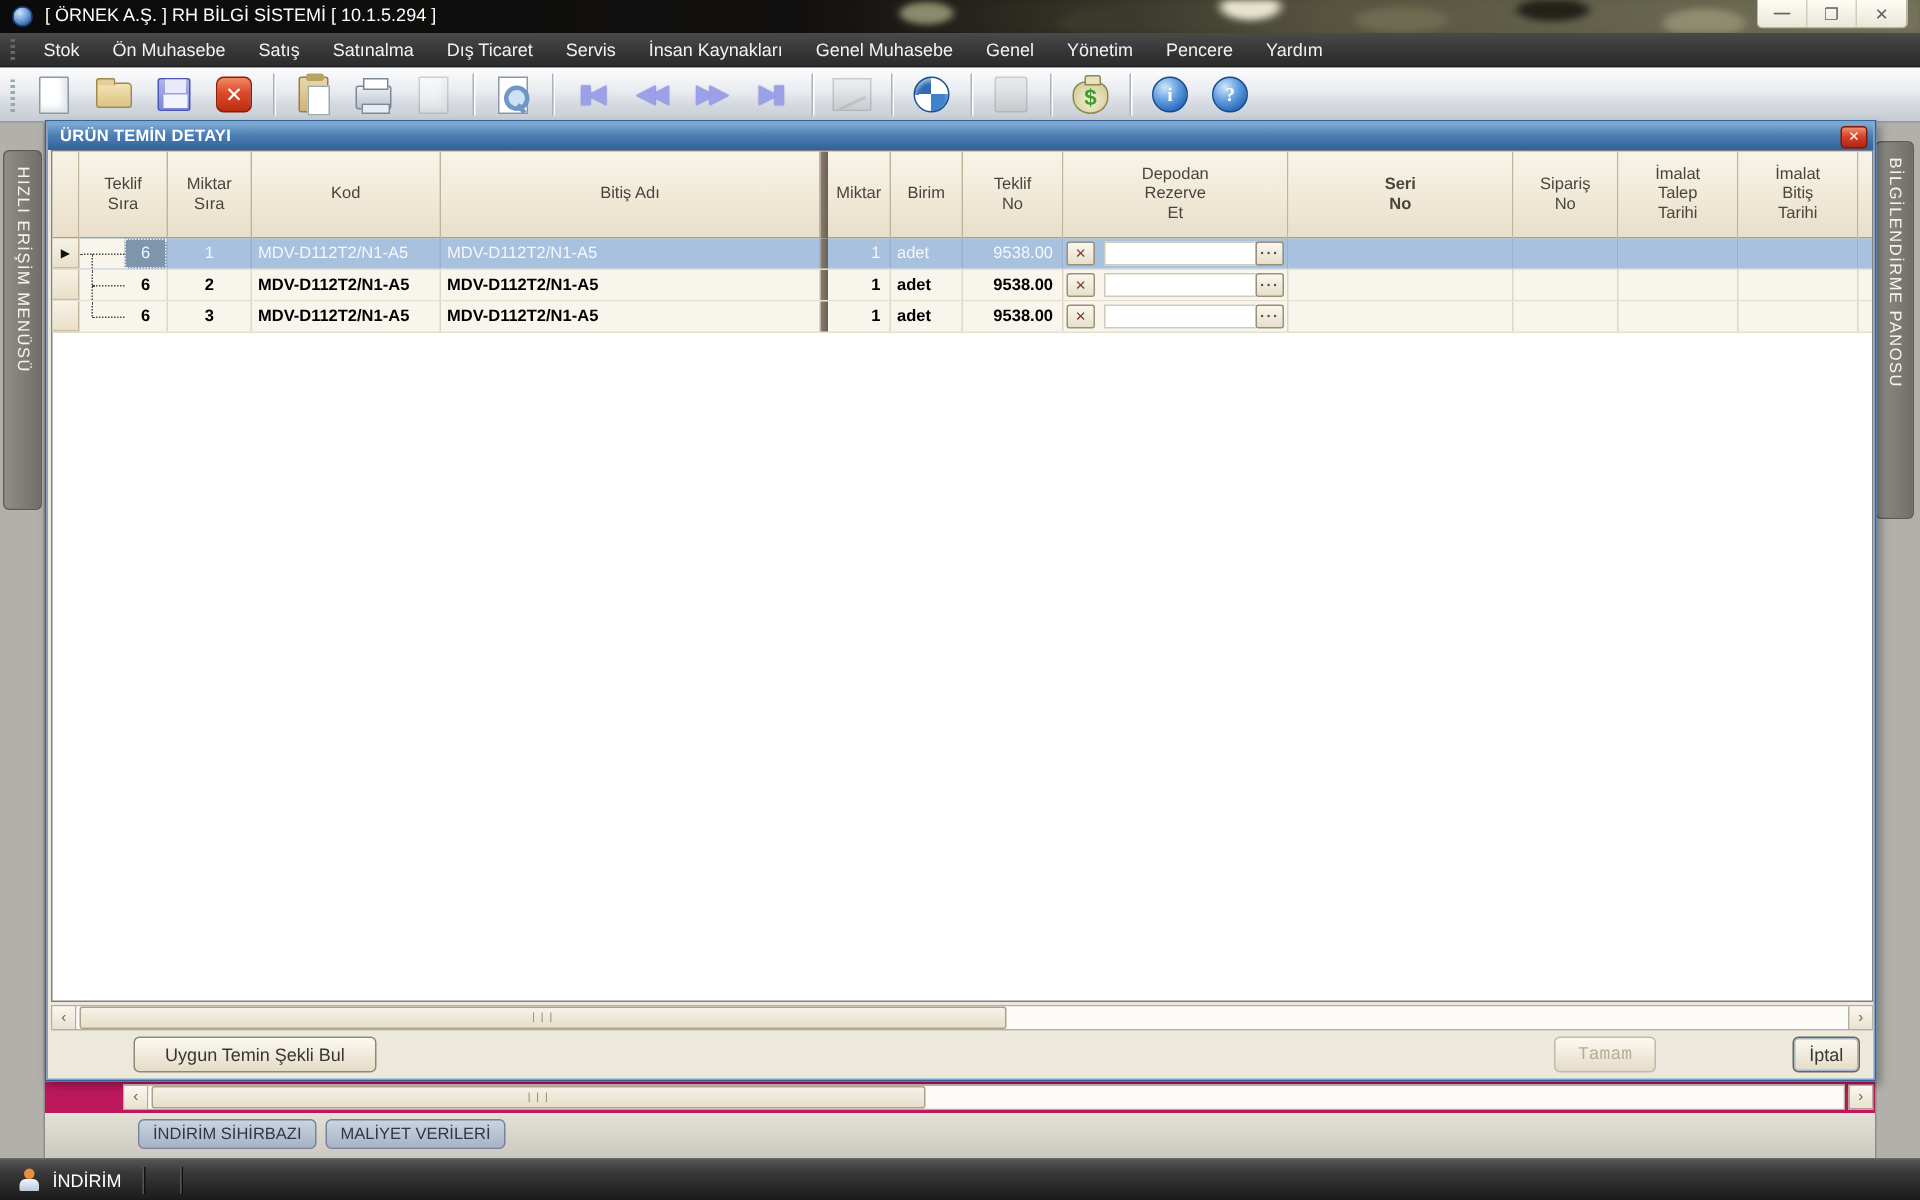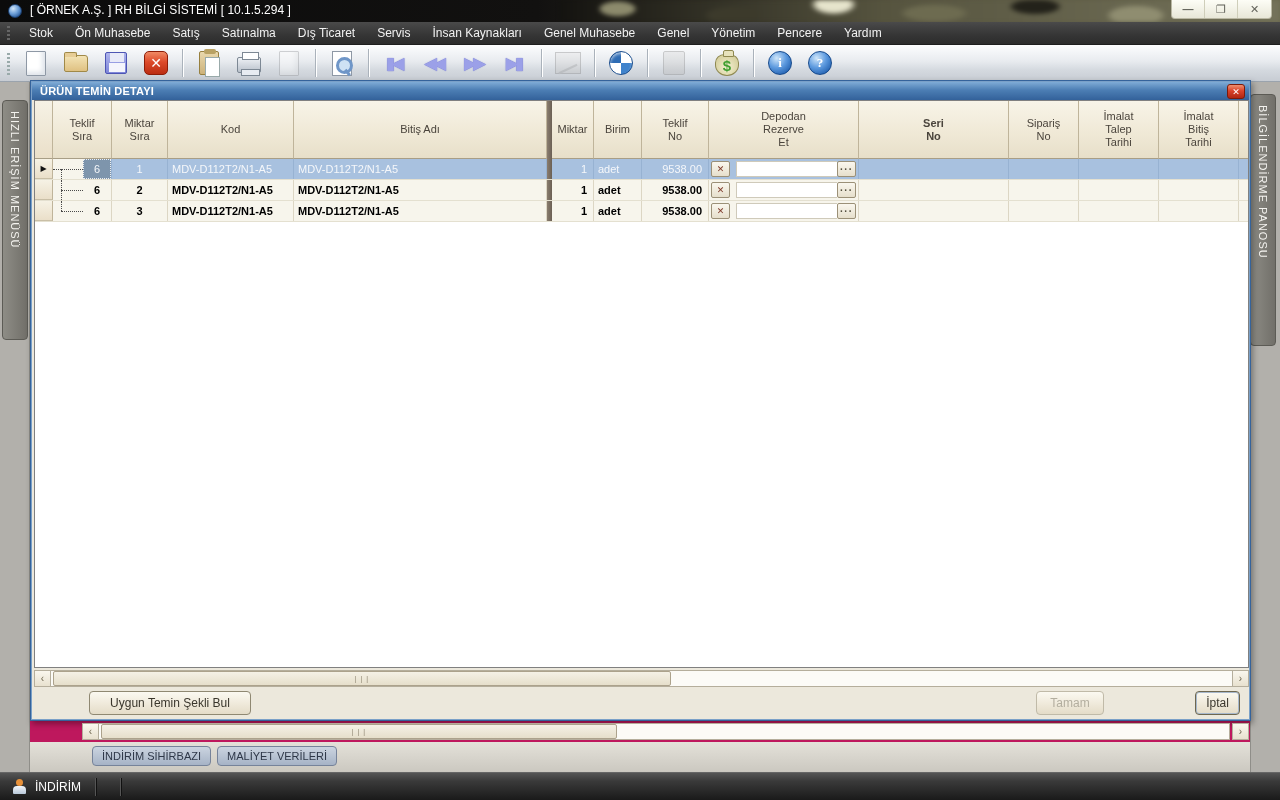--- a/index.html
+++ b/index.html
@@ -155,21 +155,21 @@
   .hs-btn.rightb { border-right:none; border-left:1px solid #B5AE9C; }
   .hs-track { flex:1; position:relative; background:#FCFBF7; }
   .hs-thumb { position:absolute; top:0; height:15px; background:linear-gradient(#F5F1E6,#E6DFCB);
     border:1px solid #ACA28C; border-radius:2px; display:flex; align-items:center; justify-content:center;
     color:#8D8470; font-size:7px; letter-spacing:1px; cursor:default; }
   .dlg-hscroll { left:3px; bottom:33px; width:1215px; }
   .btn { position:absolute; height:24px; border:1px solid #8F8872; border-radius:4px;
     background:linear-gradient(#FBF9F1,#EFE9DA 55%,#E4DCC8); color:#3A362C; font-size:12px;
     display:flex; align-items:center; justify-content:center; cursor:default; }
   .btn-find { left:10px; bottom:5px; width:162px;margin-left:48px; }
-  .btn-ok { right:146px; bottom:5px; width:68px; color:#B3AE9F; border-color:#C0BAA8; }
+  .btn-ok { right:146px; bottom:5px; width:68px; color:#B3AE9F; border-color:#C0BAA8;font-family:Liberation Mono, monospace; }
   .btn-cancel { right:10px; bottom:5px; width:45px; border-color:#6E6750; box-shadow:0 0 0 1px #A7B8CC inset; }
 
   
   .ws-hscroll { left:82px; top:723px; width:1148px; position:absolute; }
   .ws-right { position:absolute; left:1232px; top:723px; width:17px; height:17px;
     background:linear-gradient(#FAF7EE,#E8E1CF); border:1px solid #B5AE9C; color:#6E6650;
     font-size:10px; display:flex; align-items:center; justify-content:center; }
   .tabband { position:absolute; left:30px; top:742px; width:1220px; height:30px;
     background:linear-gradient(#E4E1D9,#CBC8C0); }
   .btabs { position:absolute; left:50px; top:4px; display:flex; gap:6px;padding-left:12px; }

